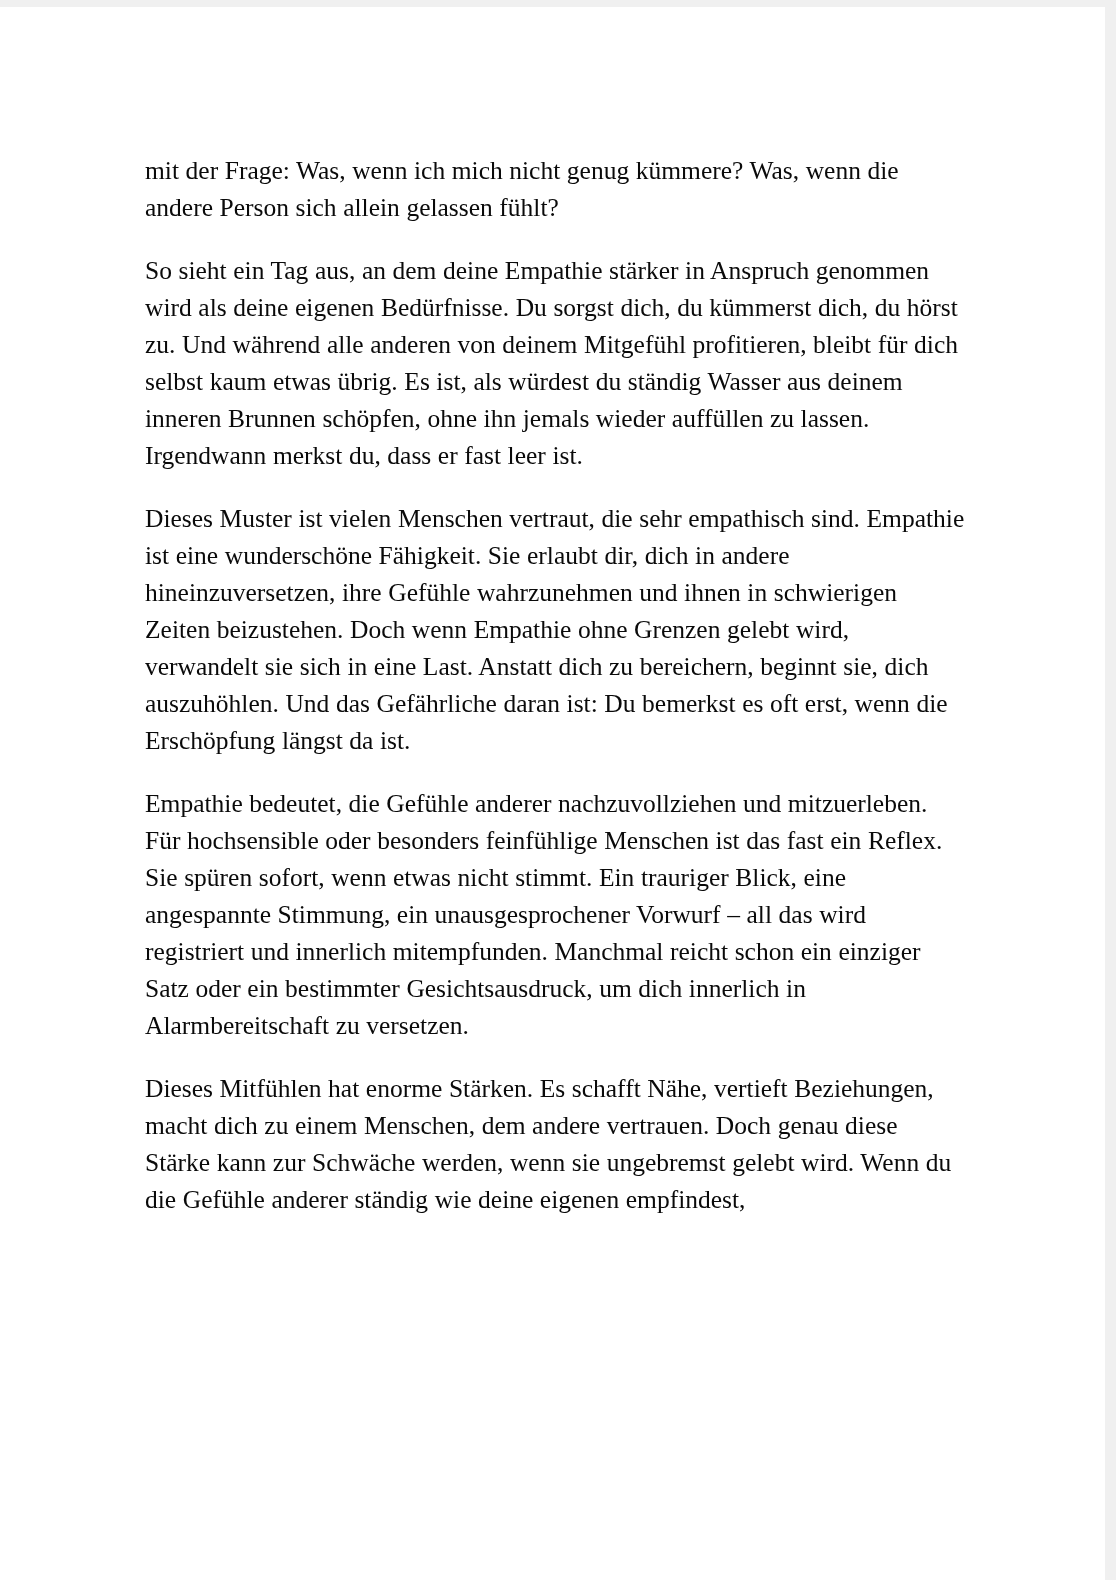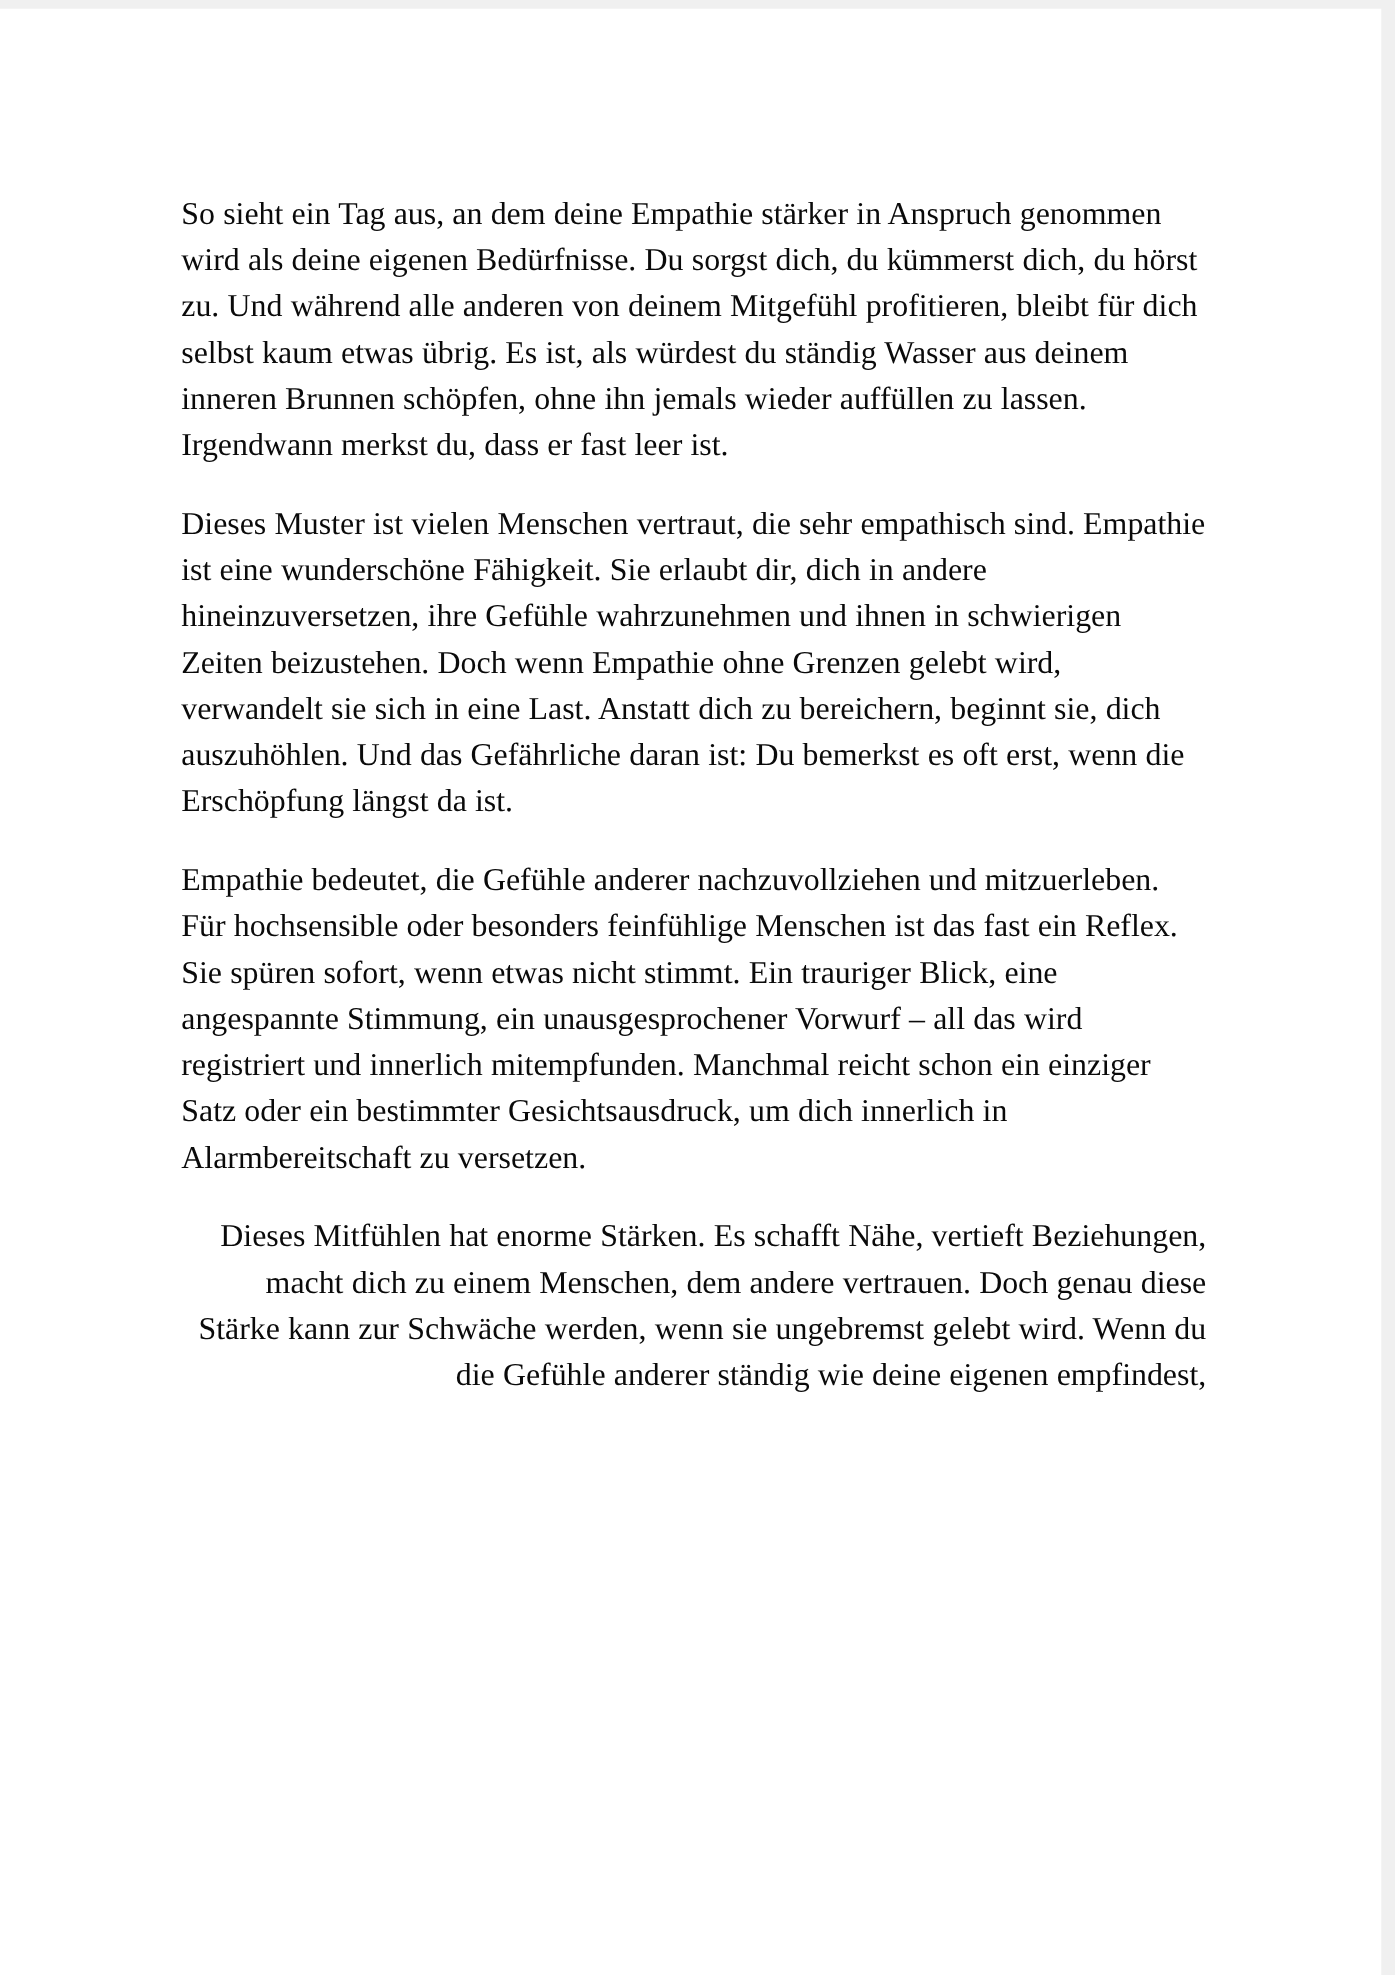--- a/index.html
+++ b/index.html
@@ -39,29 +39,29 @@
     line-height: 37px;
     color: #0a0a0a;
     text-align: left;
     letter-spacing: 0.0px;
     word-spacing: 0.2px;
     -webkit-font-smoothing: antialiased;
   }
 
   .paragraph:last-child {
     margin-bottom: 0;
-    text-align: right;
   }
 </style>
 </head>
 <body>
 
 <div class="page-sheet">
   <div class="text-column">
 
+    <p class="paragraph">mit der Frage: Was, wenn ich mich nicht genug kümmere? Was, wenn die andere Person sich allein gelassen fühlt?</p>
 
     <p class="paragraph">So sieht ein Tag aus, an dem deine Empathie stärker in Anspruch genommen wird als deine eigenen Bedürfnisse. Du sorgst dich, du kümmerst dich, du hörst zu. Und während alle anderen von deinem Mitgefühl profitieren, bleibt für dich selbst kaum etwas übrig. Es ist, als würdest du ständig Wasser aus deinem inneren Brunnen schöpfen, ohne ihn jemals wieder auffüllen zu lassen. Irgendwann merkst du, dass er fast leer ist.</p>
 
     <p class="paragraph">Dieses Muster ist vielen Menschen vertraut, die sehr empathisch sind. Empathie ist eine wunderschöne Fähigkeit. Sie erlaubt dir, dich in andere hineinzuversetzen, ihre Gefühle wahrzunehmen und ihnen in schwierigen Zeiten beizustehen. Doch wenn Empathie ohne Grenzen gelebt wird, verwandelt sie sich in eine Last. Anstatt dich zu bereichern, beginnt sie, dich auszuhöhlen. Und das Gefährliche daran ist: Du bemerkst es oft erst, wenn die Erschöpfung längst da ist.</p>
 
     <p class="paragraph">Empathie bedeutet, die Gefühle anderer nachzuvollziehen und mitzuerleben. Für hochsensible oder besonders feinfühlige Menschen ist das fast ein Reflex. Sie spüren sofort, wenn etwas nicht stimmt. Ein trauriger Blick, eine angespannte Stimmung, ein unausgesprochener Vorwurf – all das wird registriert und innerlich mitempfunden. Manchmal reicht schon ein einziger Satz oder ein bestimmter Gesichtsausdruck, um dich innerlich in Alarmbereitschaft zu versetzen.</p>
 
     <p class="paragraph">Dieses Mitfühlen hat enorme Stärken. Es schafft Nähe, vertieft Beziehungen, macht dich zu einem Menschen, dem andere vertrauen. Doch genau diese Stärke kann zur Schwäche werden, wenn sie ungebremst gelebt wird. Wenn du die Gefühle anderer ständig wie deine eigenen empfindest,</p>
 
   </div>

